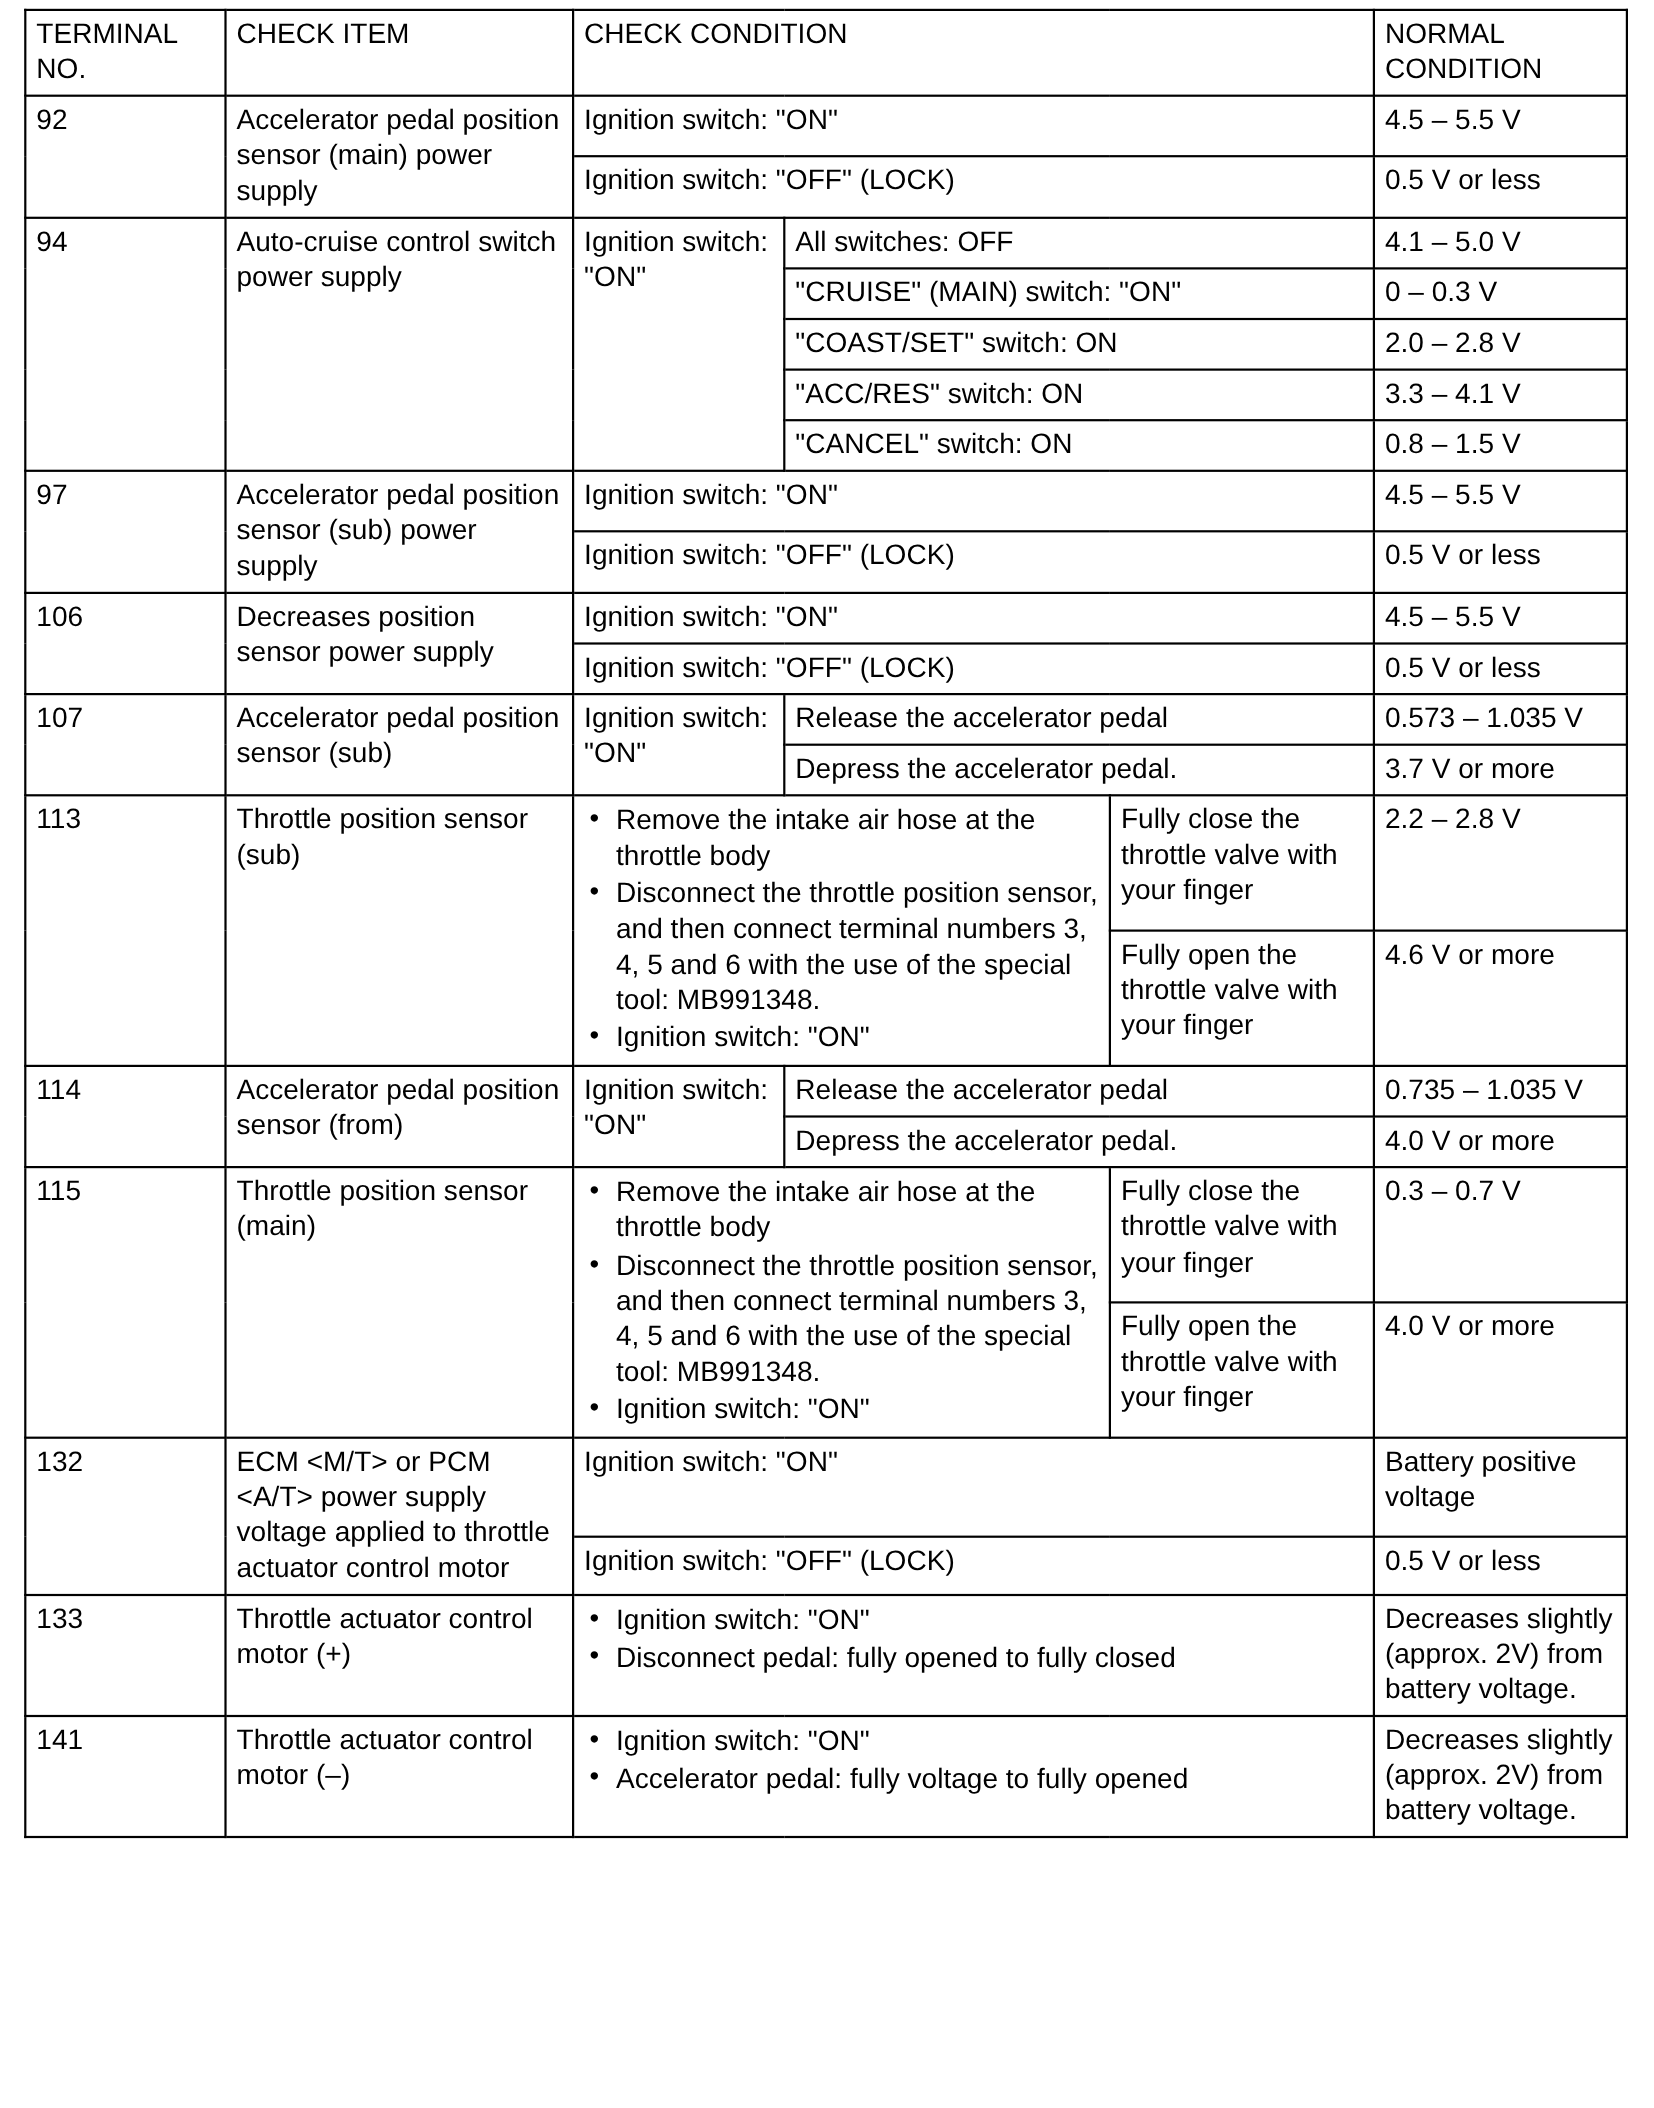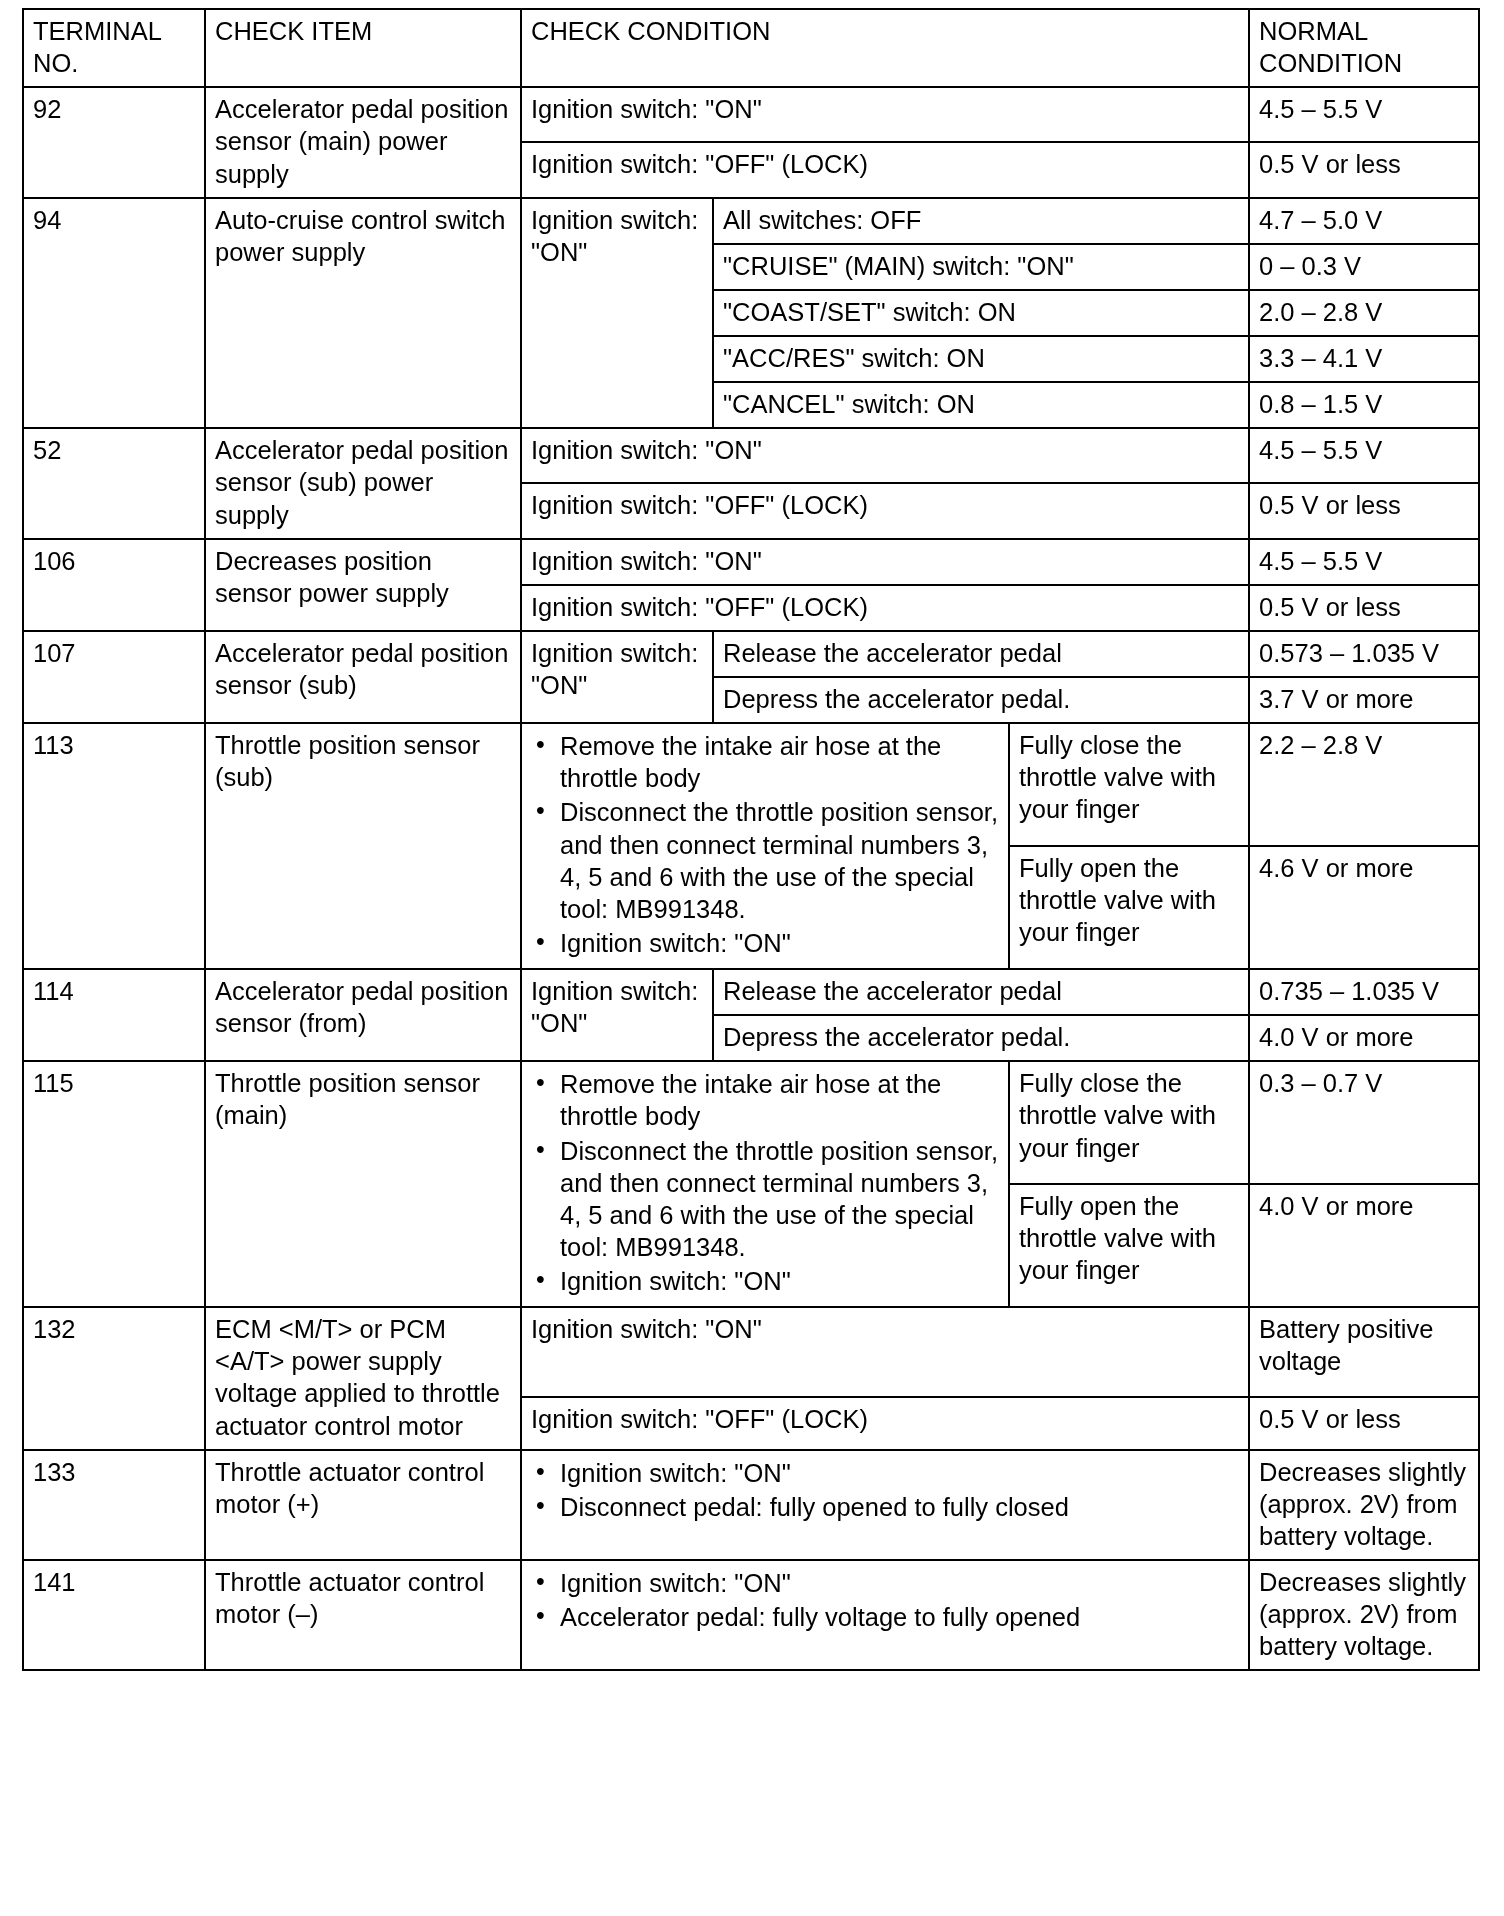--- a/index.html
+++ b/index.html
@@ -96,41 +96,41 @@
       <tr>
         <td colspan="3">Ignition switch: "OFF" (LOCK)</td>
         <td>0.5 V or less</td>
       </tr>
 
       <tr>
         <td rowspan="5">94</td>
         <td rowspan="5">Auto-cruise control switch power supply</td>
         <td rowspan="5">Ignition switch: "ON"</td>
         <td colspan="2">All switches: OFF</td>
-        <td>4.7 – 5.0 V</td>
+        <td>4.1 – 5.0 V</td>
       </tr>
       <tr>
         <td colspan="2">"CRUISE" (MAIN) switch: "ON"</td>
         <td>0 – 0.3 V</td>
       </tr>
       <tr>
         <td colspan="2">"COAST/SET" switch: ON</td>
         <td>2.0 – 2.8 V</td>
       </tr>
       <tr>
         <td colspan="2">"ACC/RES" switch: ON</td>
         <td>3.3 – 4.1 V</td>
       </tr>
       <tr>
         <td colspan="2">"CANCEL" switch: ON</td>
         <td>0.8 – 1.5 V</td>
       </tr>
 
       <tr>
-        <td rowspan="2">52</td>
+        <td rowspan="2">97</td>
         <td rowspan="2">Accelerator pedal position sensor (sub) power supply</td>
         <td colspan="3">Ignition switch: "ON"</td>
         <td>4.5 – 5.5 V</td>
       </tr>
       <tr>
         <td colspan="3">Ignition switch: "OFF" (LOCK)</td>
         <td>0.5 V or less</td>
       </tr>
 
       <tr>

